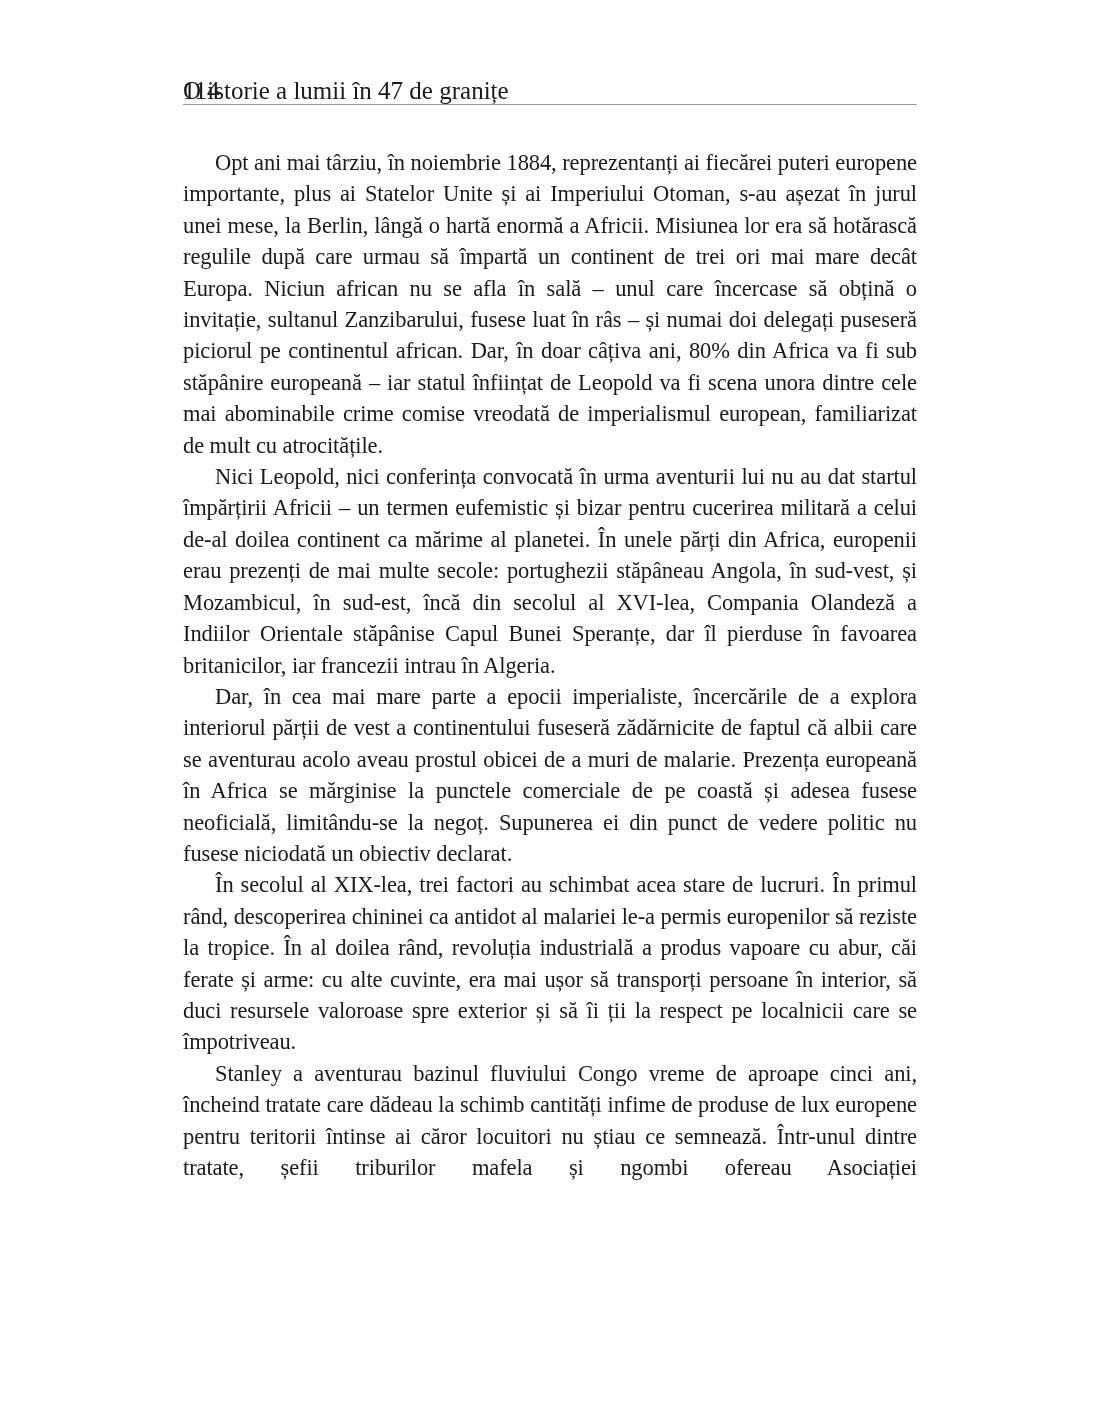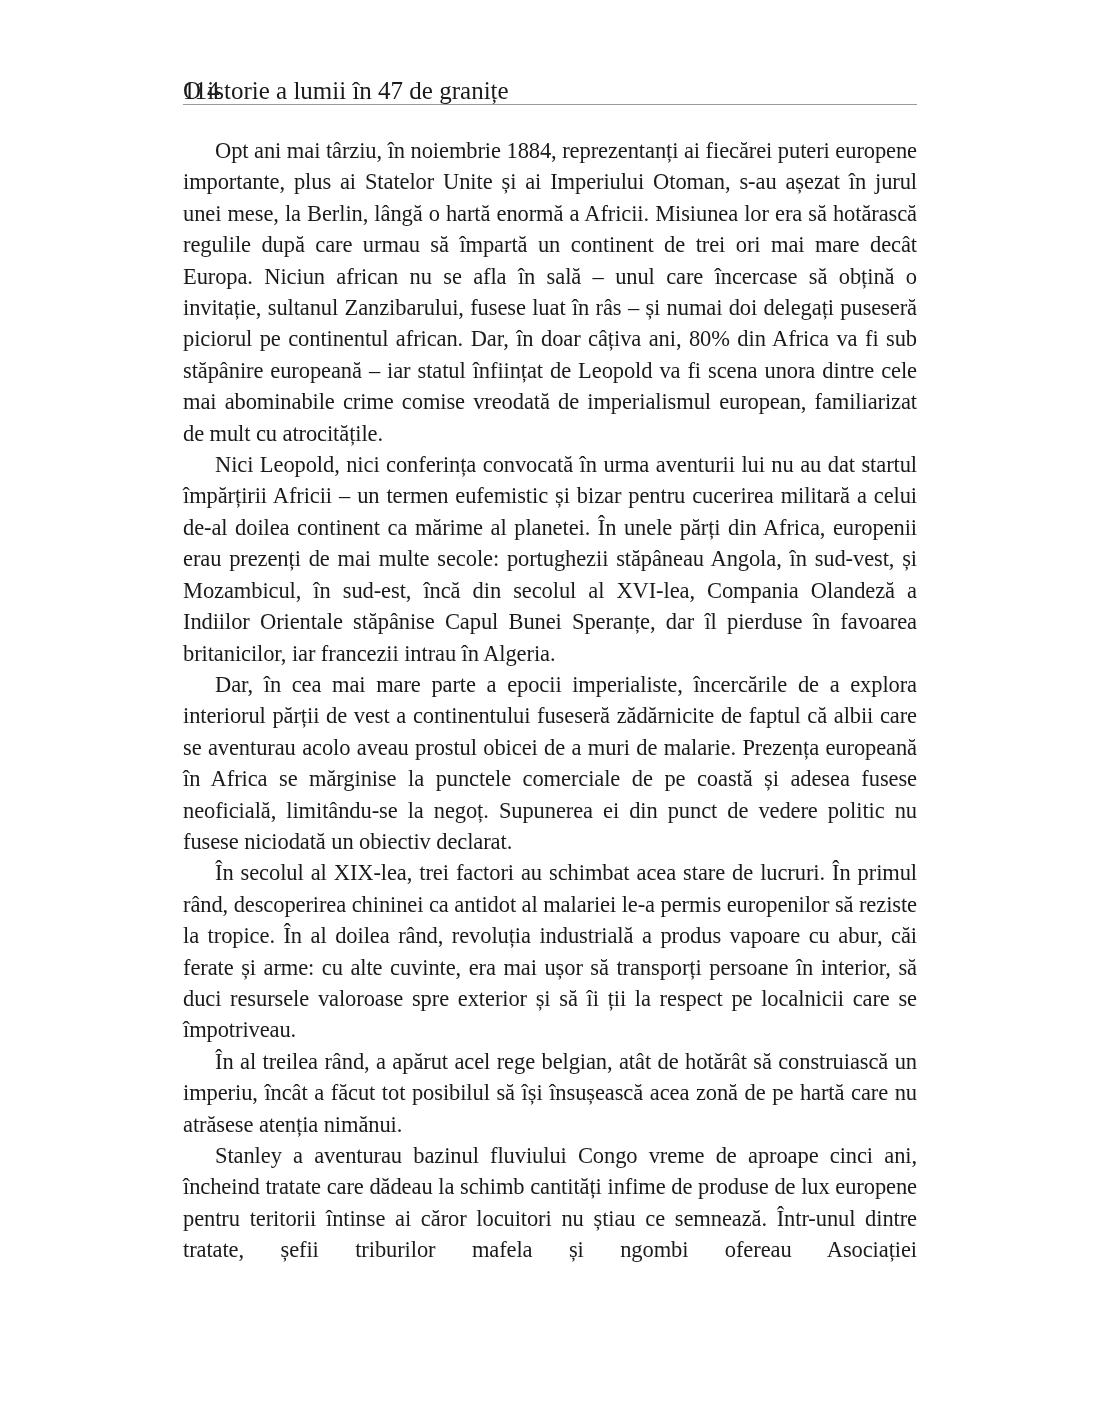--- a/index.html
+++ b/index.html
@@ -9,36 +9,35 @@
     font-family: "Liberation Serif", "DejaVu Serif", serif;
     color:#1a1a1a;
   }
   .running-head {
     position:relative; height:26px;
     border-bottom:1.5px solid #9a9a9a;
     font-size:25px; line-height:26px;
   }
   .running-head .folio { position:absolute; left:0; top:0; }
   .running-head .title { position:absolute; left:0; right:0; top:0; text-align:left; }
-  .body { margin-top:30px; }
+  .body { margin-top:42px; }
   .body p {
     margin:0; font-size:22.5px; line-height:31.4px;
     text-align:justify; text-indent:32px;
     hyphens:manual; letter-spacing:-0.1px;
   }
 </style>
 </head>
 <body>
 
 <div class="page">
   <div class="running-head">
     <span class="folio">114</span>
     <span class="title">O istorie a lumii în 47 de granițe</span>
   </div>
   <div class="body">
     <p>Opt ani mai târziu, în noiembrie 1884, reprezentanți ai fiecărei puteri europene importante, plus ai Statelor Unite și ai Imperiului Otoman, s-au așezat în jurul unei mese, la Berlin, lângă o hartă enormă a Africii. Misiu­nea lor era să hotărască regulile după care urmau să împartă un continent de trei ori mai mare decât Europa. Niciun african nu se afla în sală – unul care încercase să obțină o invitație, sultanul Zanzibarului, fusese luat în râs – și numai doi delegați puseseră piciorul pe continentul african. Dar, în doar câțiva ani, 80% din Africa va fi sub stăpânire europeană – iar statul înființat de Leopold va fi scena unora dintre cele mai abominabile crime comise vreodată de imperialismul european, familiarizat de mult cu atrocitățile.</p>
     <p>Nici Leopold, nici conferința convocată în urma aventurii lui nu au dat startul împărțirii Africii – un termen eufemistic și bizar pentru cucerirea militară a celui de-al doilea continent ca mărime al planetei. În unele părți din Africa, europenii erau prezenți de mai multe secole: por­tughezii stăpâneau Angola, în sud-vest, și Mozambicul, în sud-est, încă din secolul al XVI-lea, Compania Olandeză a Indiilor Orientale stăpânise Capul Bunei Speranțe, dar îl pierduse în favoarea britanicilor, iar francezii intrau în Algeria.</p>
     <p>Dar, în cea mai mare parte a epocii imperialiste, încercările de a explora interiorul părții de vest a continentului fuseseră zădărnicite de faptul că albii care se aventurau acolo aveau prostul obicei de a muri de malarie. Prezența europeană în Africa se mărginise la punctele comerciale de pe coastă și adesea fusese neoficială, limitându-se la negoț. Supunerea ei din punct de vedere politic nu fusese niciodată un obiectiv declarat.</p>
     <p>În secolul al XIX-lea, trei factori au schimbat acea stare de lucruri. În primul rând, descoperirea chininei ca antidot al malariei le-a permis euro­penilor să reziste la tropice. În al doilea rând, revoluția industrială a pro­dus vapoare cu abur, căi ferate și arme: cu alte cuvinte, era mai ușor să transporți persoane în interior, să duci resursele valoroase spre exterior și să îi ții la respect pe localnicii care se împotriveau.</p>
-    <p>În al treilea rând, a apărut acel rege belgian, atât de hotărât să con­struiască un imperiu, încât a făcut tot posibilul să își însușească acea zonă de pe hartă care nu atrăsese atenția nimănui.</p>
     <p style="text-align-last:justify;">Stanley a aventurau bazinul fluviului Congo vreme de aproape cinci ani, încheind tratate care dădeau la schimb cantități infime de produse de lux europene pentru teritorii întinse ai căror locuitori nu știau ce semnează. Într-unul dintre tratate, șefii triburilor mafela și ngombi ofereau Asociației</p>
   </div>
 </div>
 
 </body></html>

